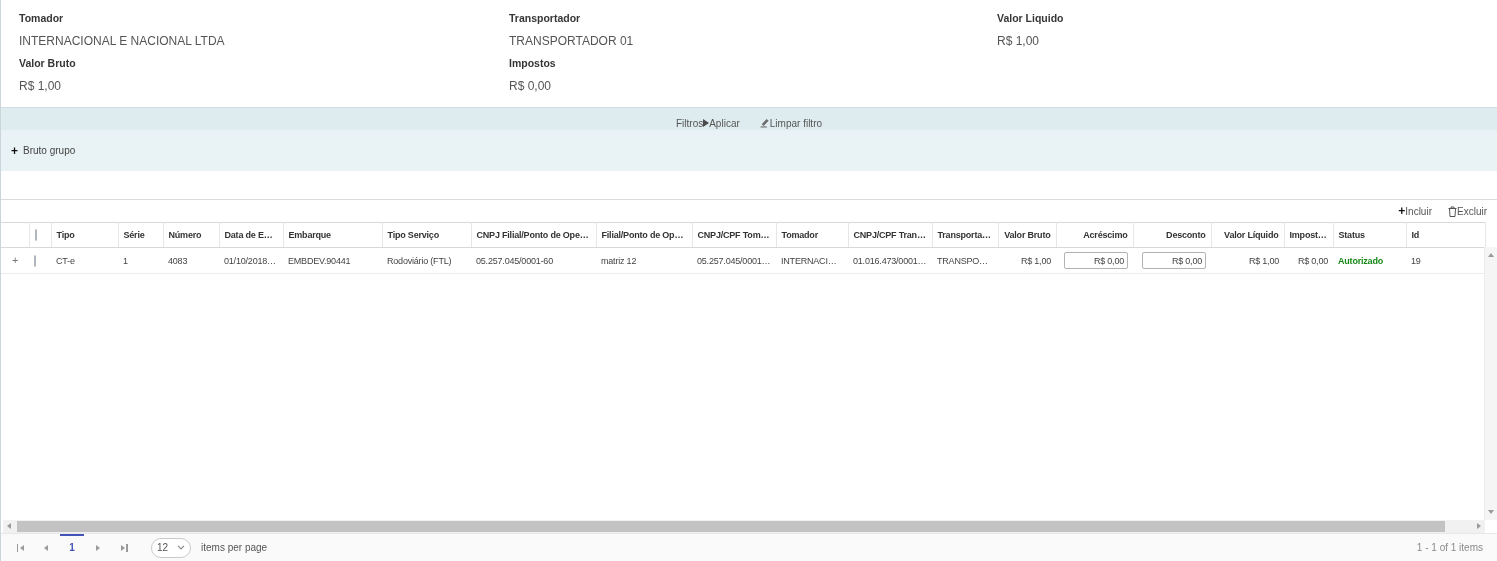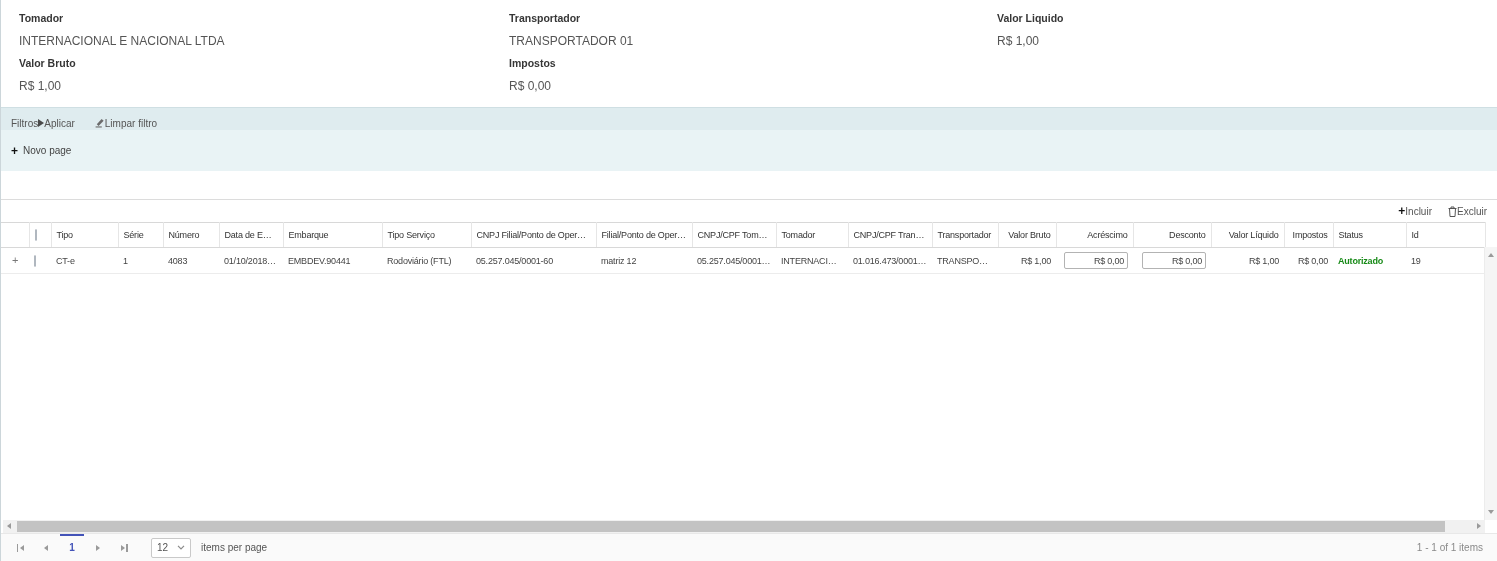--- a/index.html
+++ b/index.html
@@ -12,42 +12,42 @@
   .summary { position:absolute; top:0; left:0; right:0; height:103px;
     display:flex; padding:12px 0 0 18px; }
   .sum-col { width:490px; }
   .sum-col.c2 { width:488px; }
   .sum-label { font-size:10.5px; font-weight:bold; color:#363636; margin-bottom:10px; }
   .sum-value { font-size:12px; color:#555; margin-bottom:9px; }
 
   
   .filters-bar { position:absolute; top:107px; left:0; right:0; height:32px;
     background:#dfecef; border-top:1px solid #cfdfe3; border-bottom:1px solid #ffffff;
-    display:flex; align-items:center; justify-content:flex-start; padding:0 10px;
+    display:flex; align-items:center; justify-content:center; padding:0 10px;
     font-size:10px; color:#555; }
   .filter-actions { display:flex; align-items:center; gap:18px; }
   .icon-btn { display:flex; align-items:center; cursor:pointer; color:#555; }
   .play-icon { width:0; height:0; border-top:4px solid transparent;
     border-bottom:4px solid transparent; border-left:6px solid #4a4a4a; }
   .filters-group { position:absolute; top:130px; left:0; right:0; height:41px;
     background:#e9f3f5; display:flex; align-items:center; padding:0 10px; }
   .new-group { display:flex; align-items:center; gap:5px; font-size:10px; color:#444; cursor:pointer; }
   .plus-glyph { font-weight:bold; font-size:12px; color:#111; line-height:1; }
 
   
   .grid-toolbar { position:absolute; top:199px; left:0; right:0; height:23px;
     border-top:1px solid #dcdcdc; display:flex; justify-content:flex-end;
     align-items:center; gap:16px; padding-right:10px; font-size:10px; color:#444;
     background:#fff; }
 
   
   table.grid { position:absolute; top:222px; left:0; width:1484px;
     border-collapse:collapse; table-layout:fixed; background:#fff; }
   table.grid th { height:25px; border-top:1px solid #d8d8d8; border-bottom:1px solid #d8d8d8;
-    border-right:1px solid #e6e6e6; font-size:9px; font-weight:normal; color:#333;
+    border-right:1px solid #e6e6e6; font-size:9px; font-weight:bold; color:#333;
     text-align:left; padding:0 5px; overflow:hidden; white-space:nowrap;
     text-overflow:ellipsis; letter-spacing:-0.2px; cursor:pointer; background:#fff; }
   table.grid td { height:26px; border-bottom:1px solid #ececec; font-size:9px; color:#444;
     padding:0 5px; overflow:hidden; white-space:nowrap; text-overflow:ellipsis;
     letter-spacing:-0.2px; background:#fff; }
   table.grid th.right, table.grid td.right { text-align:right; }
   .cb { width:12px; height:12px; border:1px solid #b0b7bf; border-radius:2px;
     background:#fff; margin:0 auto; cursor:pointer; }
   .expand-icon { display:block; text-align:center; color:#777; font-size:11px;
     line-height:1; cursor:pointer; }
@@ -82,21 +82,21 @@
     border-bottom:3.5px solid transparent; border-right:4.5px solid #9a9a9a; }
   .tri-r { width:0; height:0; border-top:3.5px solid transparent;
     border-bottom:3.5px solid transparent; border-left:4.5px solid #9a9a9a; }
   .bar-v { width:1.5px; height:8px; background:#9a9a9a; }
   .pg-current { position:relative; width:26px; height:28px; display:flex;
     align-items:center; justify-content:center; color:#4353b8; font-weight:bold;
     cursor:pointer; }
   .pg-current::before { content:''; position:absolute; top:0; left:1px; right:1px;
     height:2px; background:#4353b8; }
   .page-size-box { margin-left:14px; width:40px; height:20px; border:1px solid #c9c9c9;
-    border-radius:2px; background:#fff; display:flex; align-items:center;
+    border-radius:10px; background:#fff; display:flex; align-items:center;
     justify-content:space-between; padding:0 5px; color:#555; cursor:pointer; }
   .ipp-label { margin-left:10px; color:#555; }
   .pg-summary { margin-left:auto; margin-right:14px; color:#8a8a8a; }
 </style>
 </head>
 <body>
 
 <div class="page">
 
   <div class="summary">
@@ -130,21 +130,21 @@
             <path d="M5.6 8 L10.6 2.8 L8.6 1 L3.8 6.3 Z" fill="#6b6b6b"></path>
             <rect x="2.6" y="8.4" width="6.2" height="1.1" fill="#6b6b6b"></rect>
           </svg>
         <span>Limpar filtro</span>
       </span>
     </span>
   </div>
   <div class="filters-group">
     <span class="new-group">
       <span class="plus-glyph">+</span>
-      <span>Novo page</span>
+      <span>Bruto grupo</span>
     </span>
   </div>
 
   <div class="grid-toolbar">
     <span class="icon-btn">
       <span class="plus-glyph">+</span>
       <span>Incluir</span>
     </span>
     <span class="icon-btn">
       <svg width="9" height="11" viewBox="0 0 9 11" fill="none" stroke="#555" stroke-width="1">

